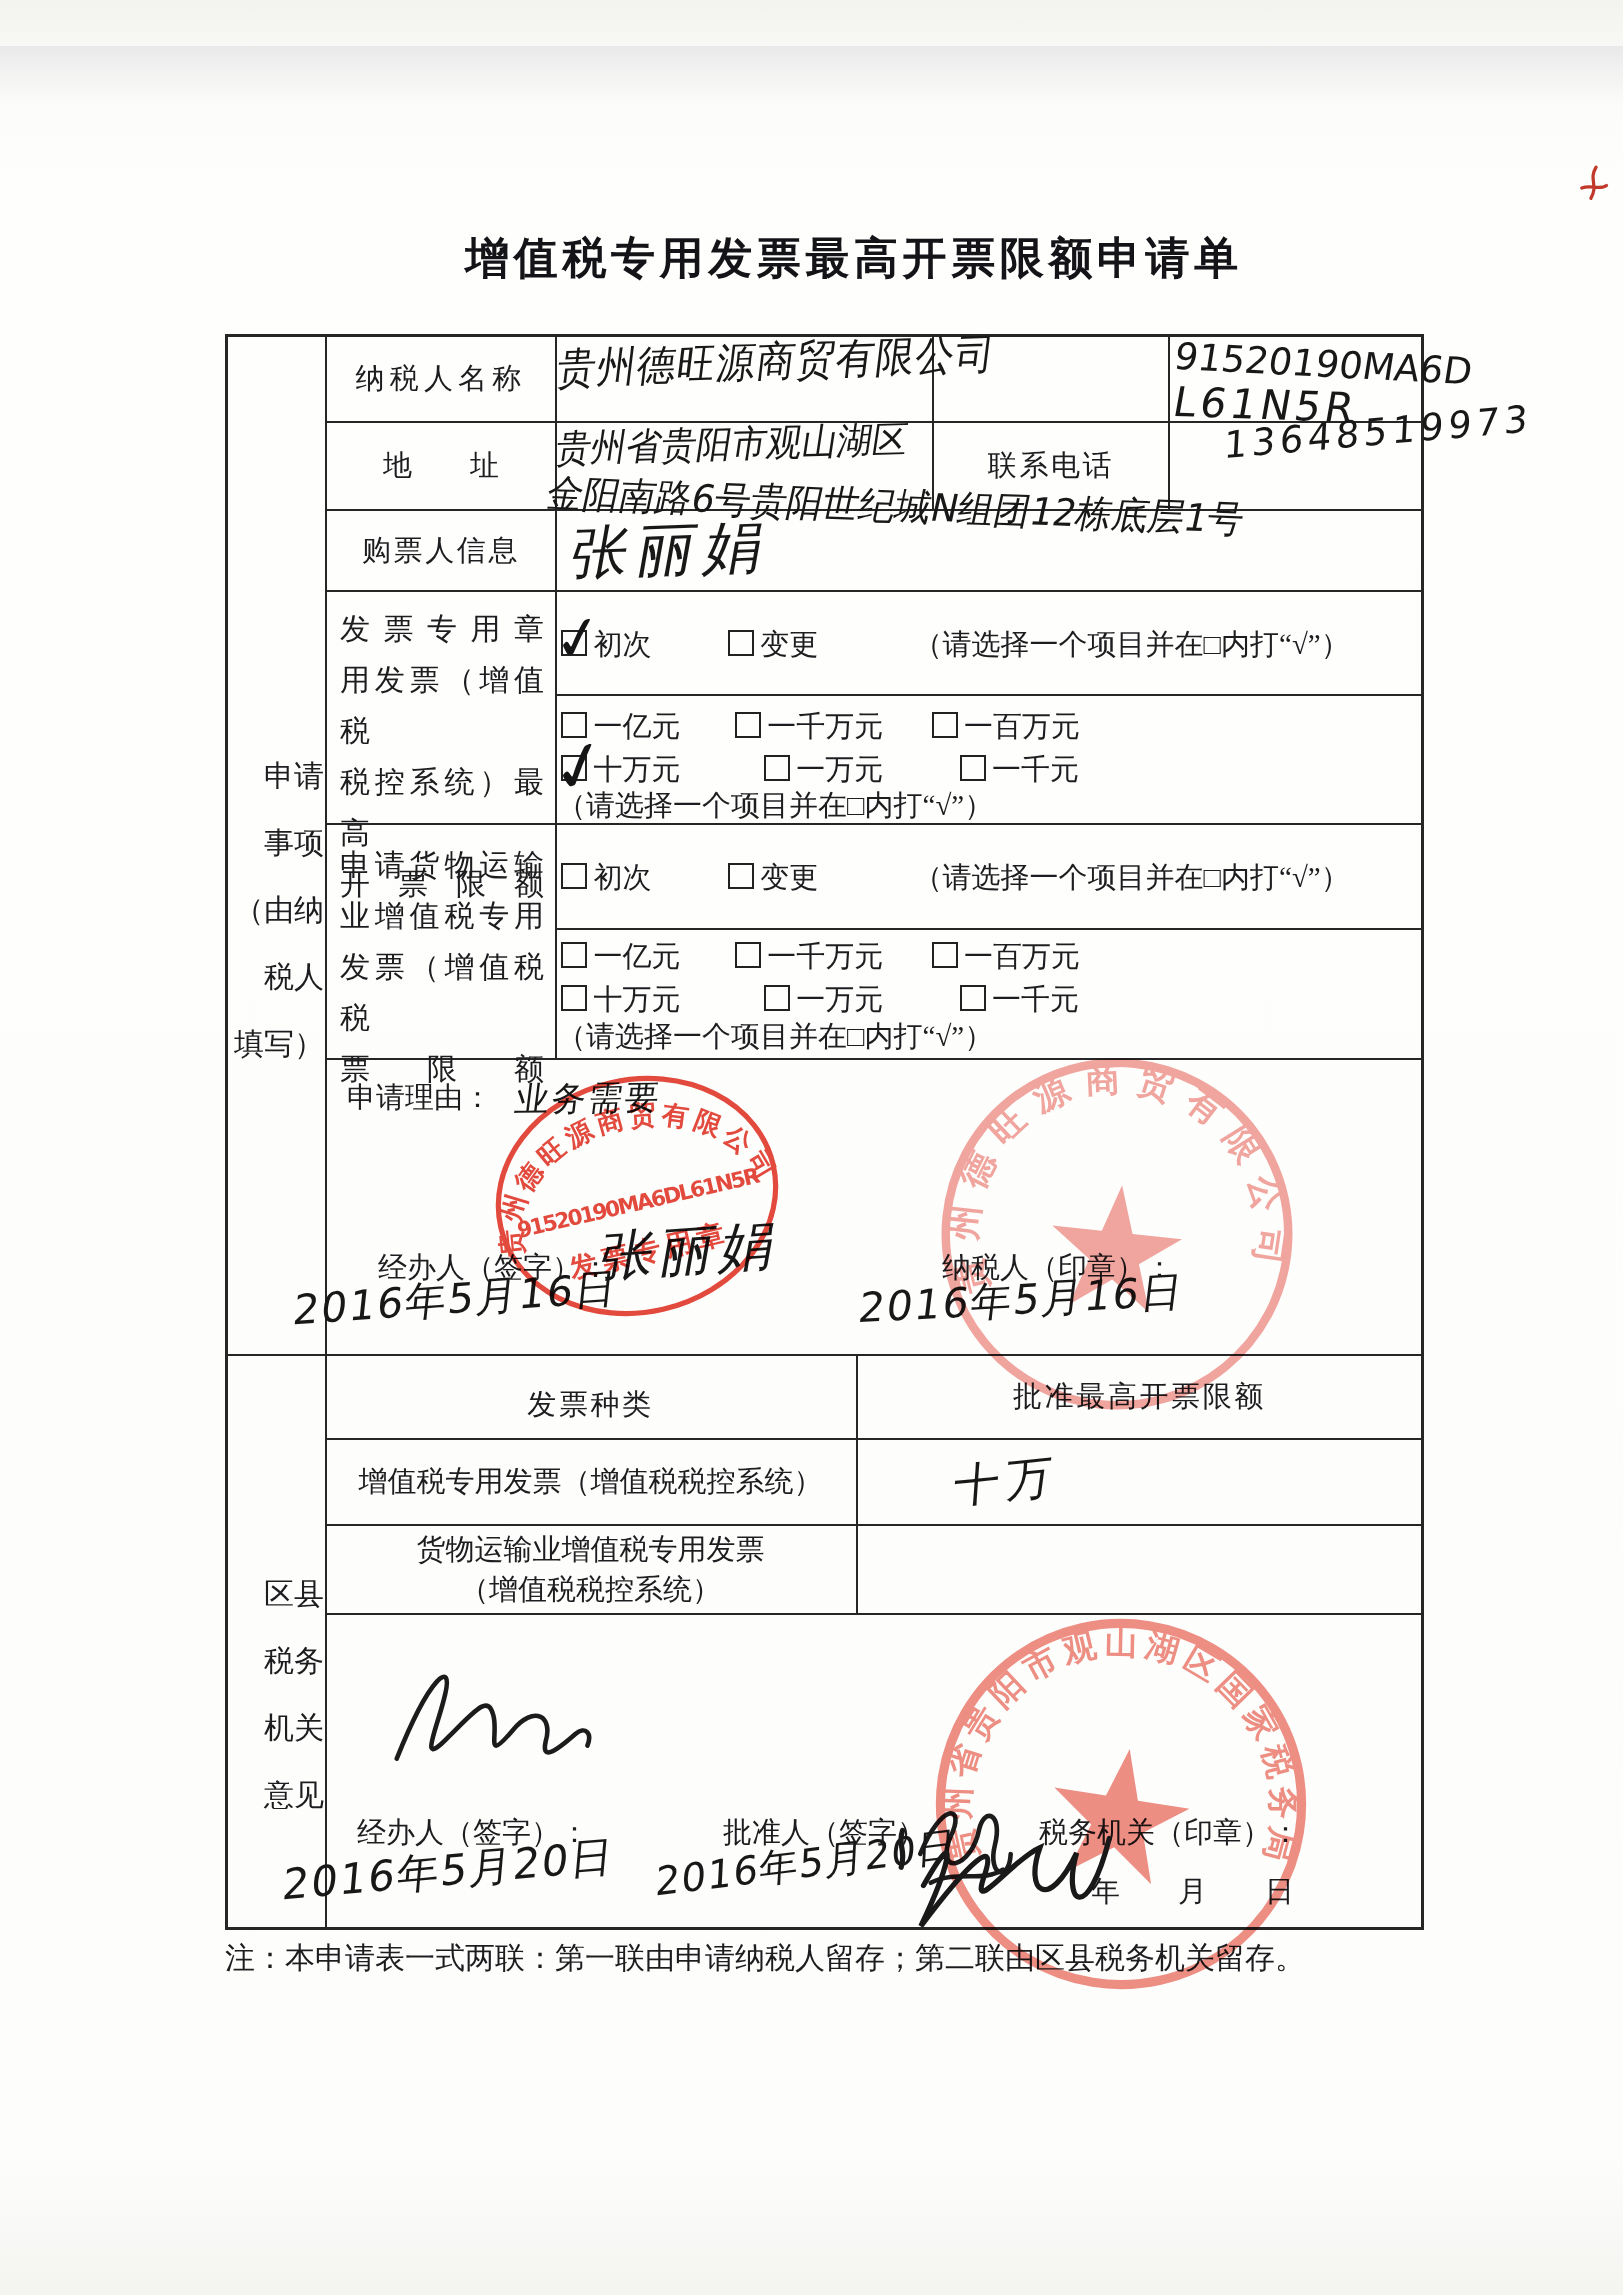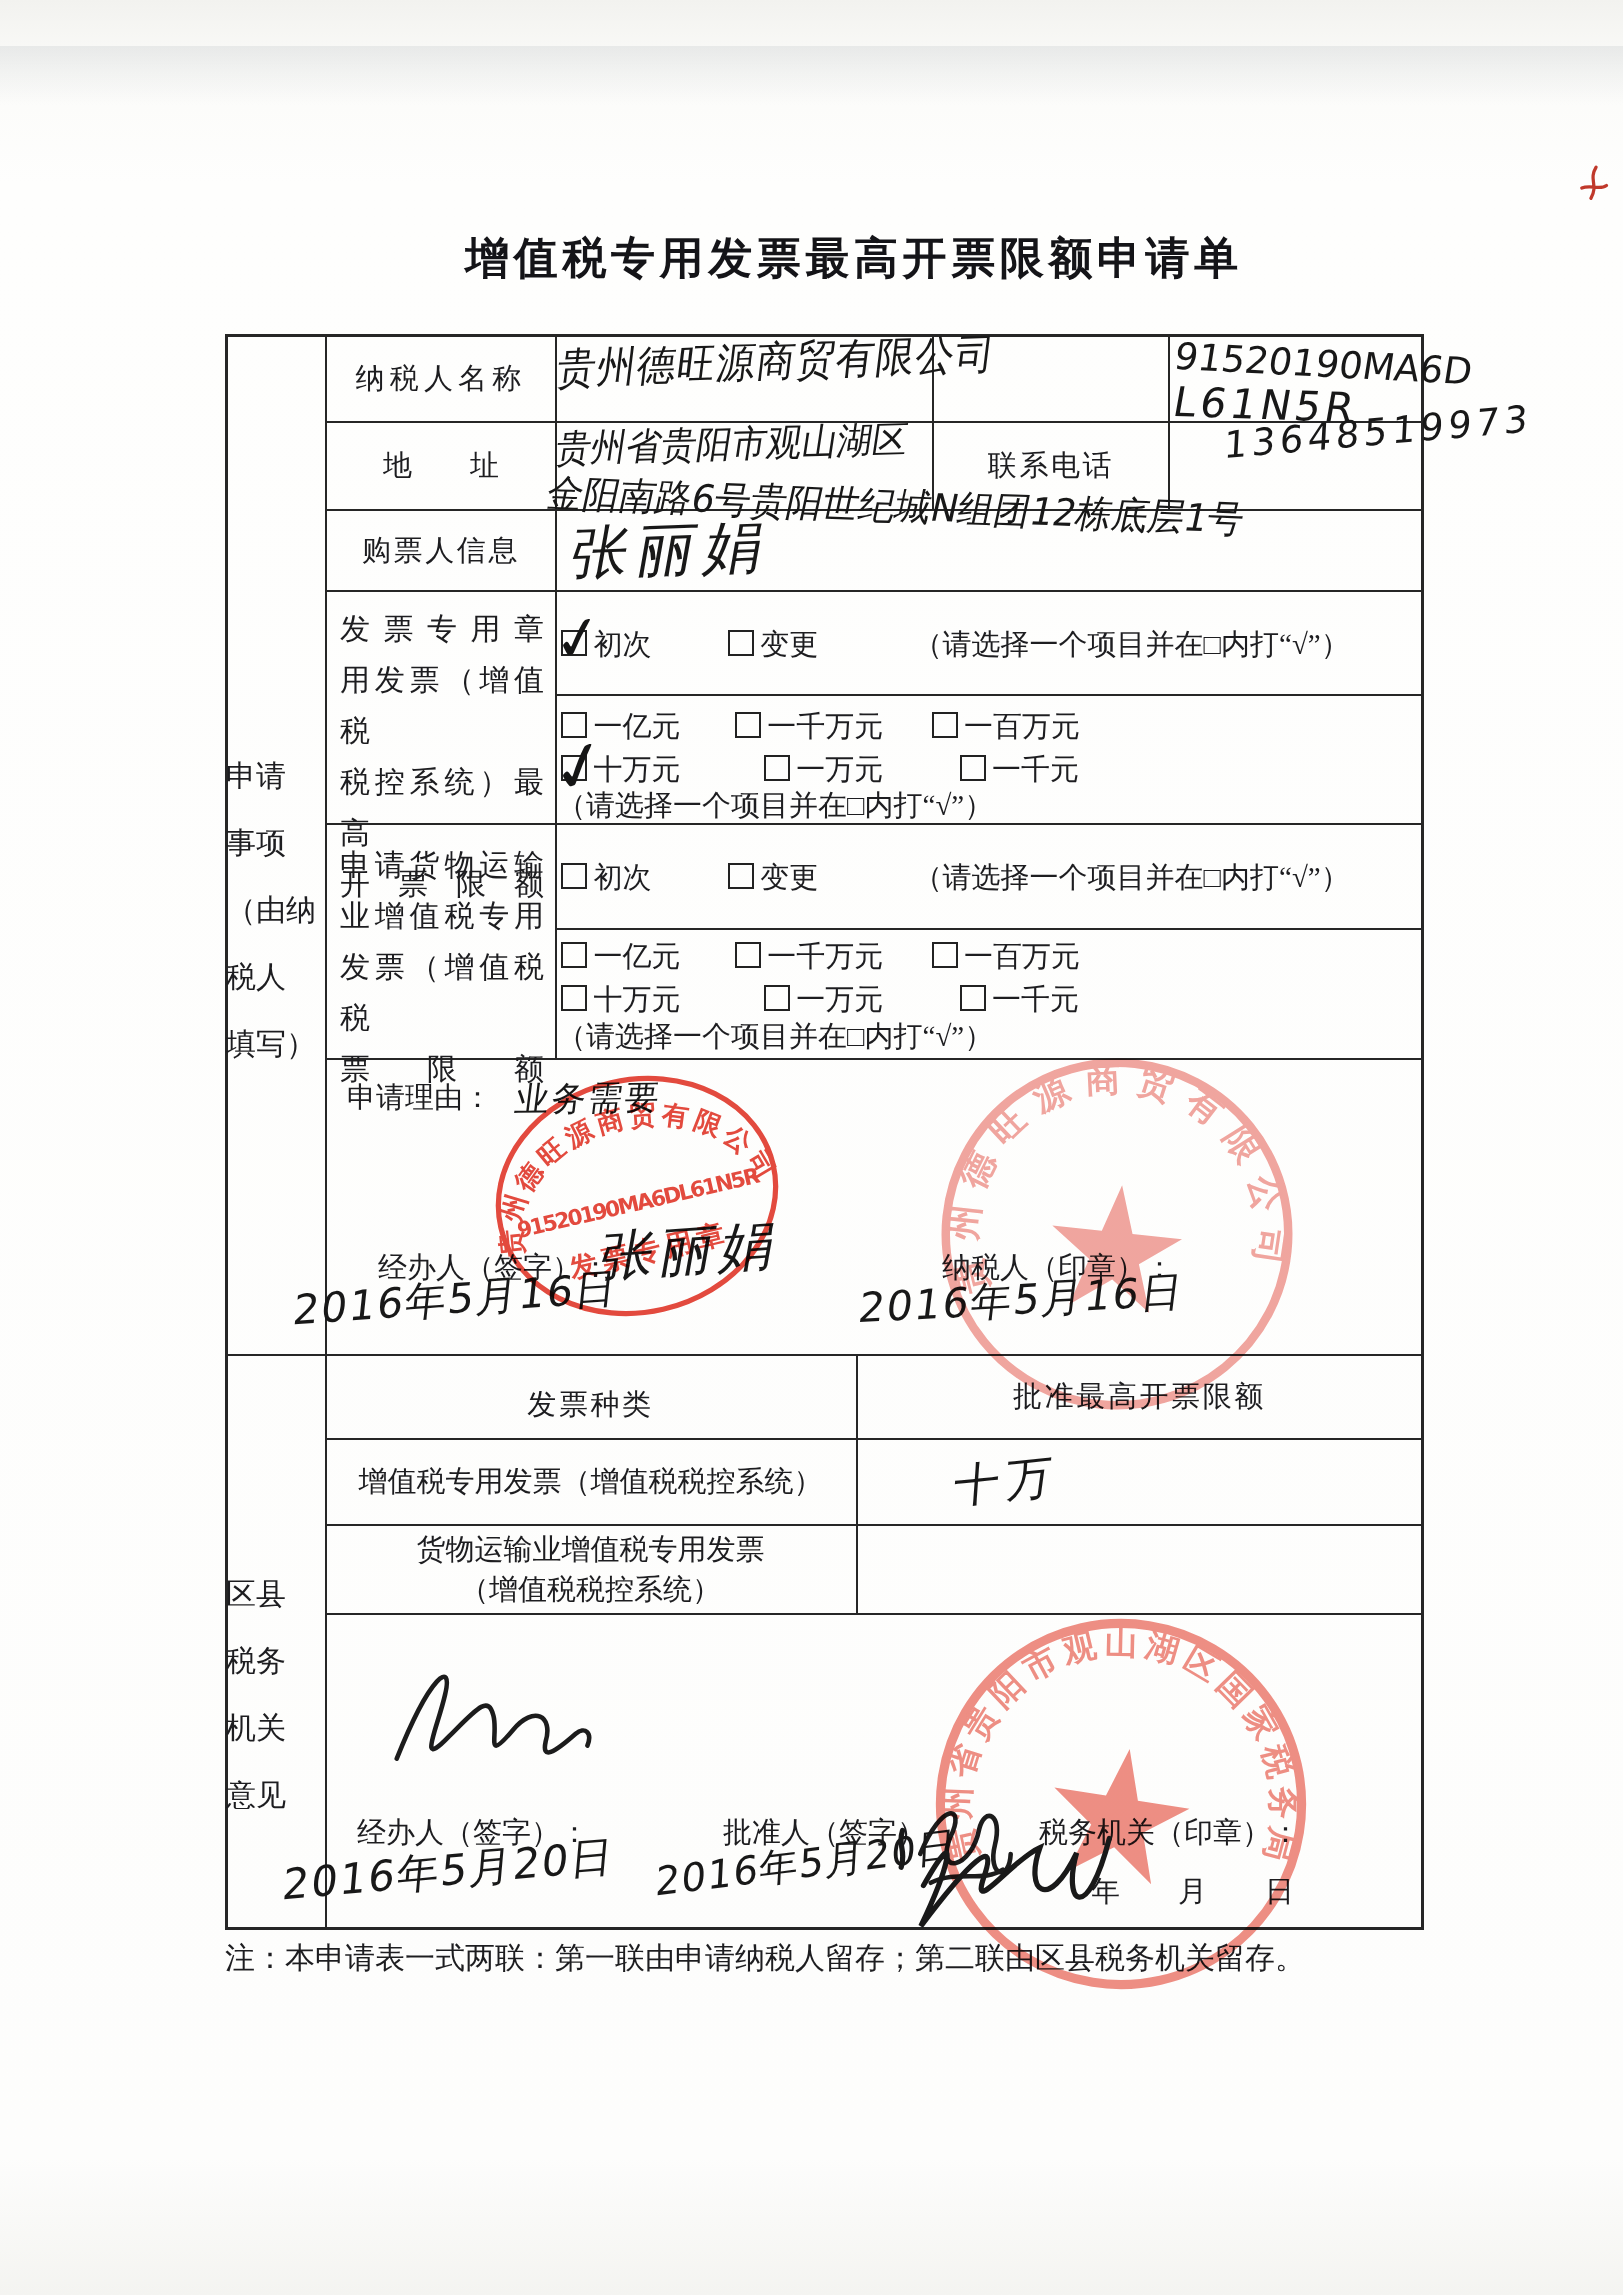--- a/index.html
+++ b/index.html
@@ -10,21 +10,21 @@
         background:linear-gradient(180deg,rgba(190,195,198,.28),rgba(255,255,255,0));}
   .title{position:absolute;left:419px;top:229px;width:870px;text-align:center;
         font-family:"Liberation Sans","DejaVu Sans",sans-serif;
         font-weight:bold;font-size:44px;letter-spacing:4.6px;color:#141418;}
   .ln{position:absolute;background:#262626;z-index:2;}
   .cell{position:absolute;display:flex;align-items:center;justify-content:center;
         font-size:29px;color:#1d1d20;z-index:3;}
   .cell.left{justify-content:flex-start;}
   .lblblock{position:absolute;z-index:3;font-size:30px;color:#1d1d20;}
   .lblblock div{width:100%;text-align:justify;text-align-last:justify;line-height:51px;}
-  .vert{position:absolute;z-index:3;font-size:30px;color:#1d1d20;text-align:left;line-height:67px;}
+  .vert{position:absolute;z-index:3;font-size:30px;color:#1d1d20;text-align:right;line-height:67px;}
   .cb{display:inline-block;width:22px;height:22px;border:2px solid #222;vertical-align:-2px;margin-right:6.5px;}
   .optrow{position:absolute;z-index:3;font-size:29px;white-space:nowrap;color:#1d1d20;}
   .opt{display:inline-block;}
   .instr{font-size:29px;color:#1d1d20;}
   .hw{position:absolute;z-index:5;font-family:"DejaVu Sans","Liberation Sans",sans-serif;
       color:#181818;white-space:nowrap;}
   .check{position:absolute;z-index:6;font-family:"DejaVu Sans",sans-serif;color:#151515;font-weight:bold;}
   .stamp{position:absolute;z-index:6;mix-blend-mode:multiply;}
   .overstamp{z-index:7;}
   .note{position:absolute;z-index:3;font-size:30px;color:#1d1d20;}

